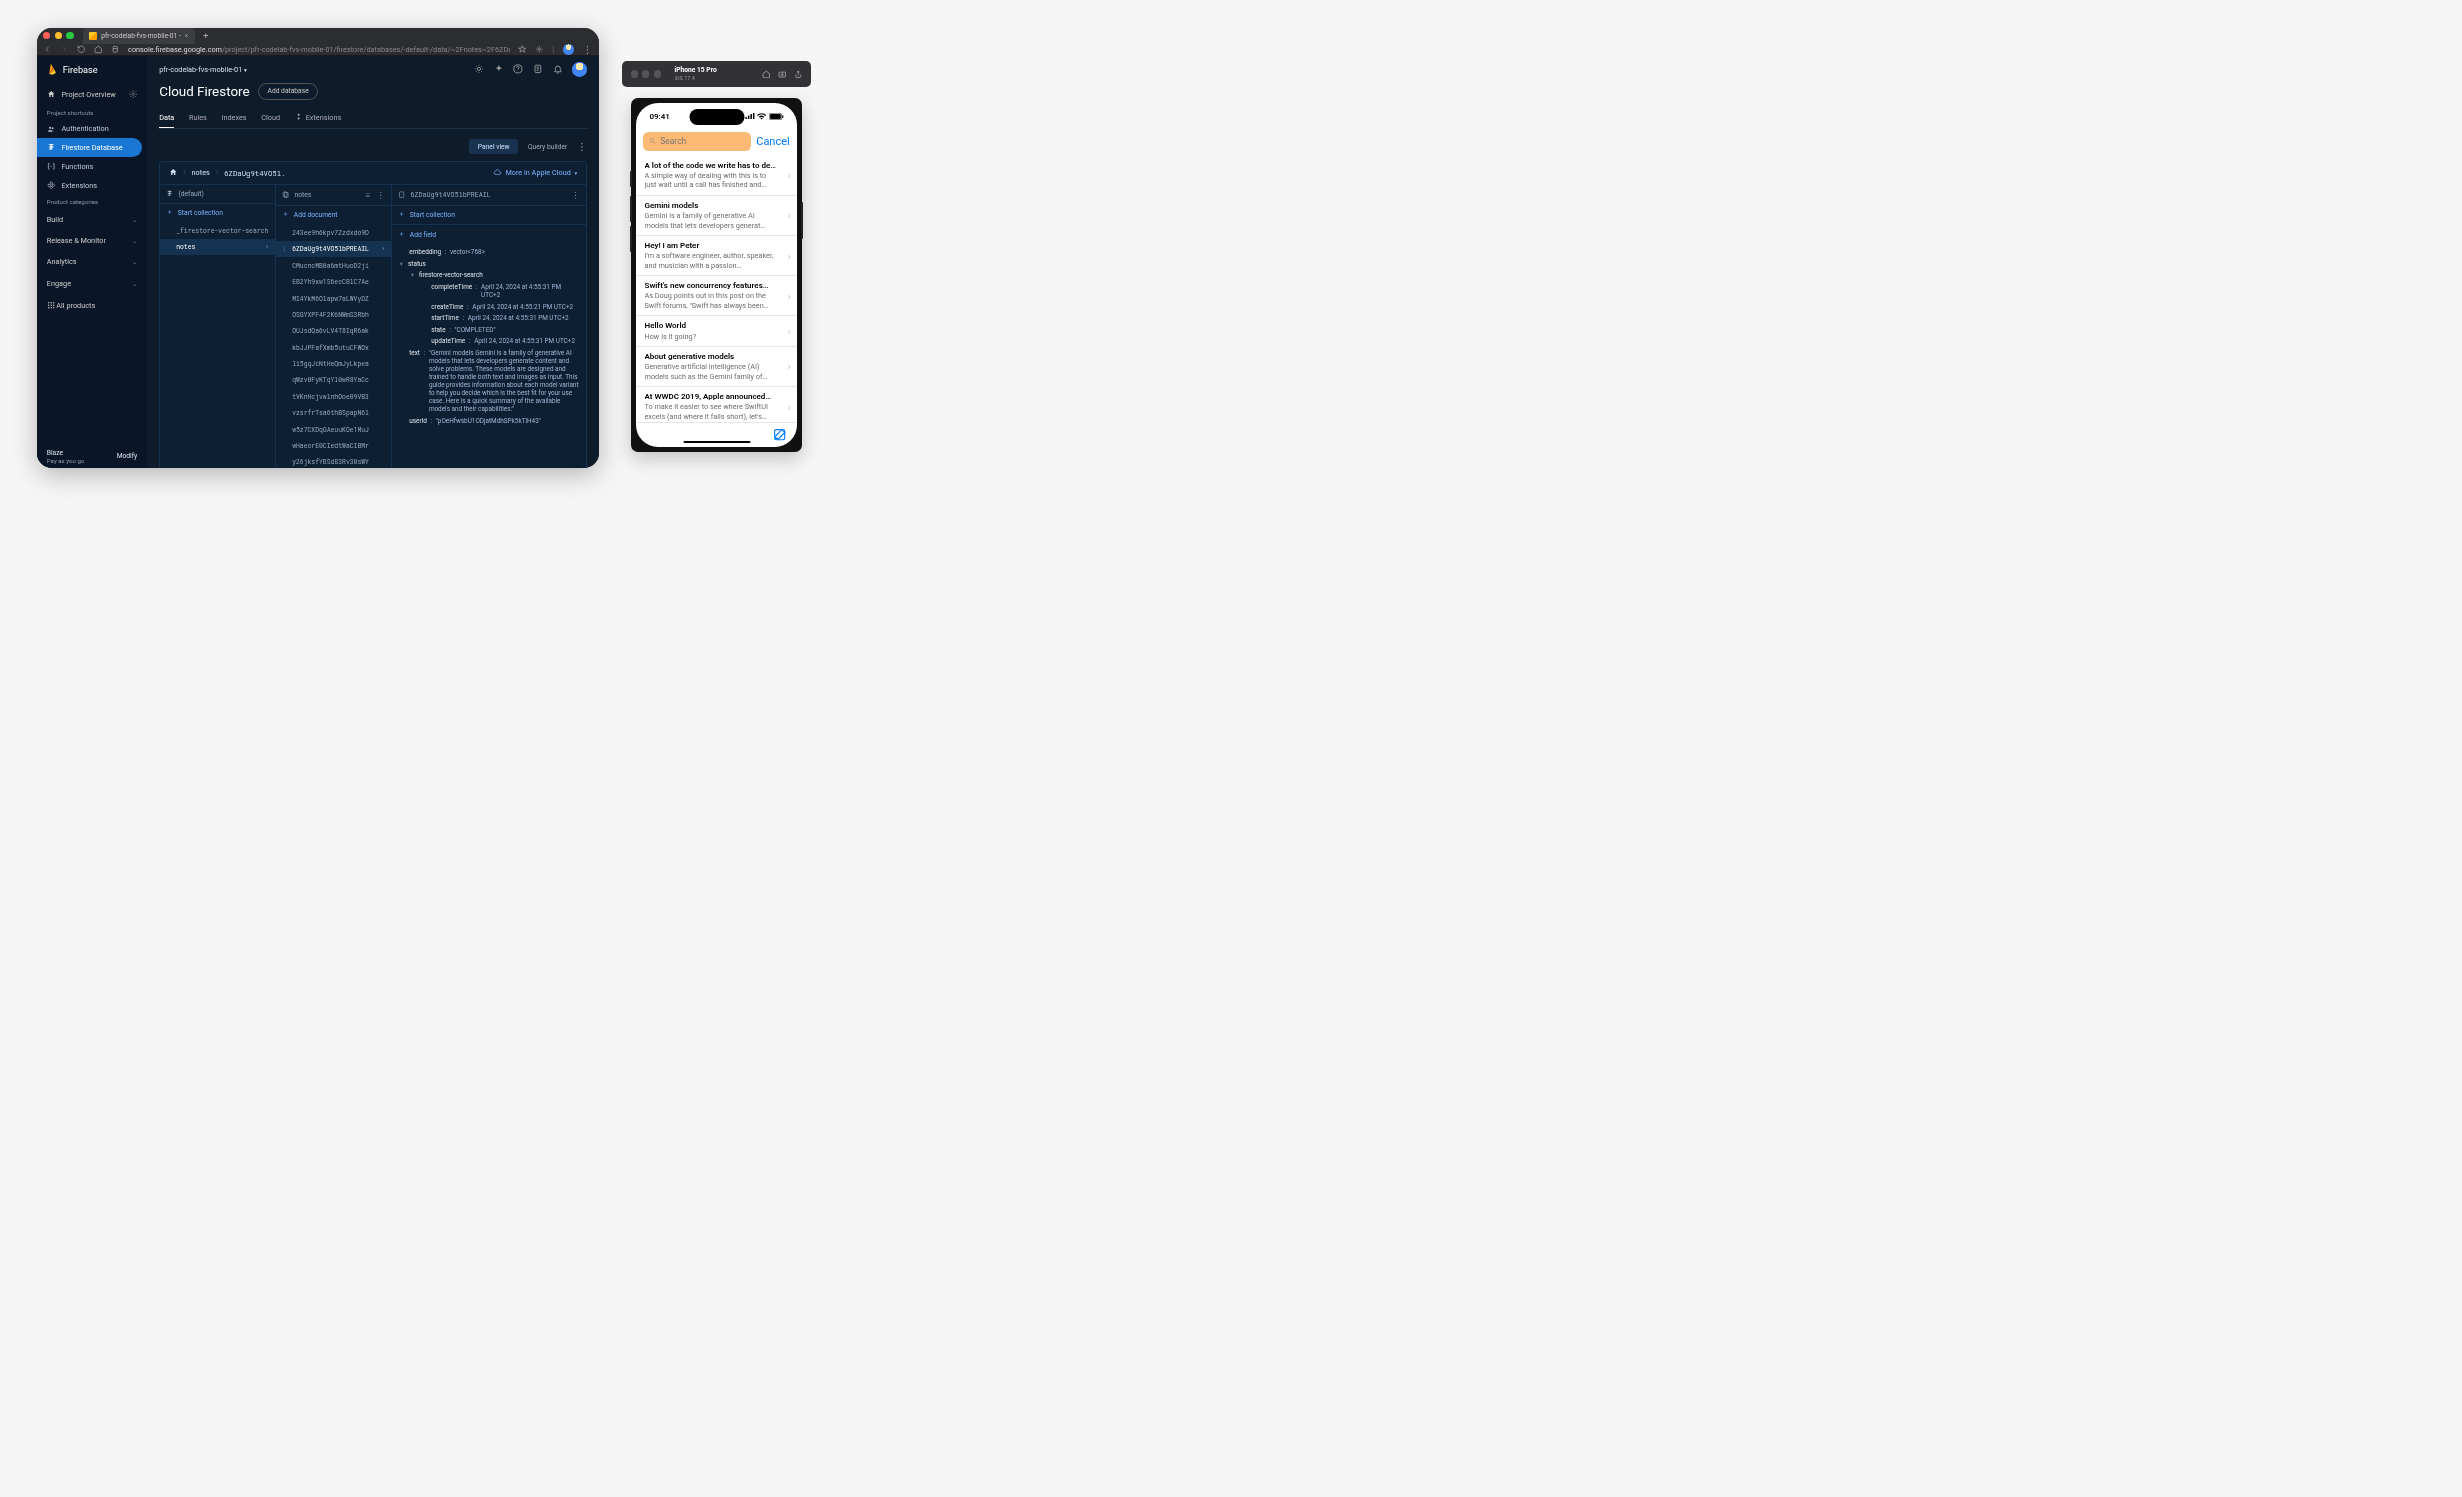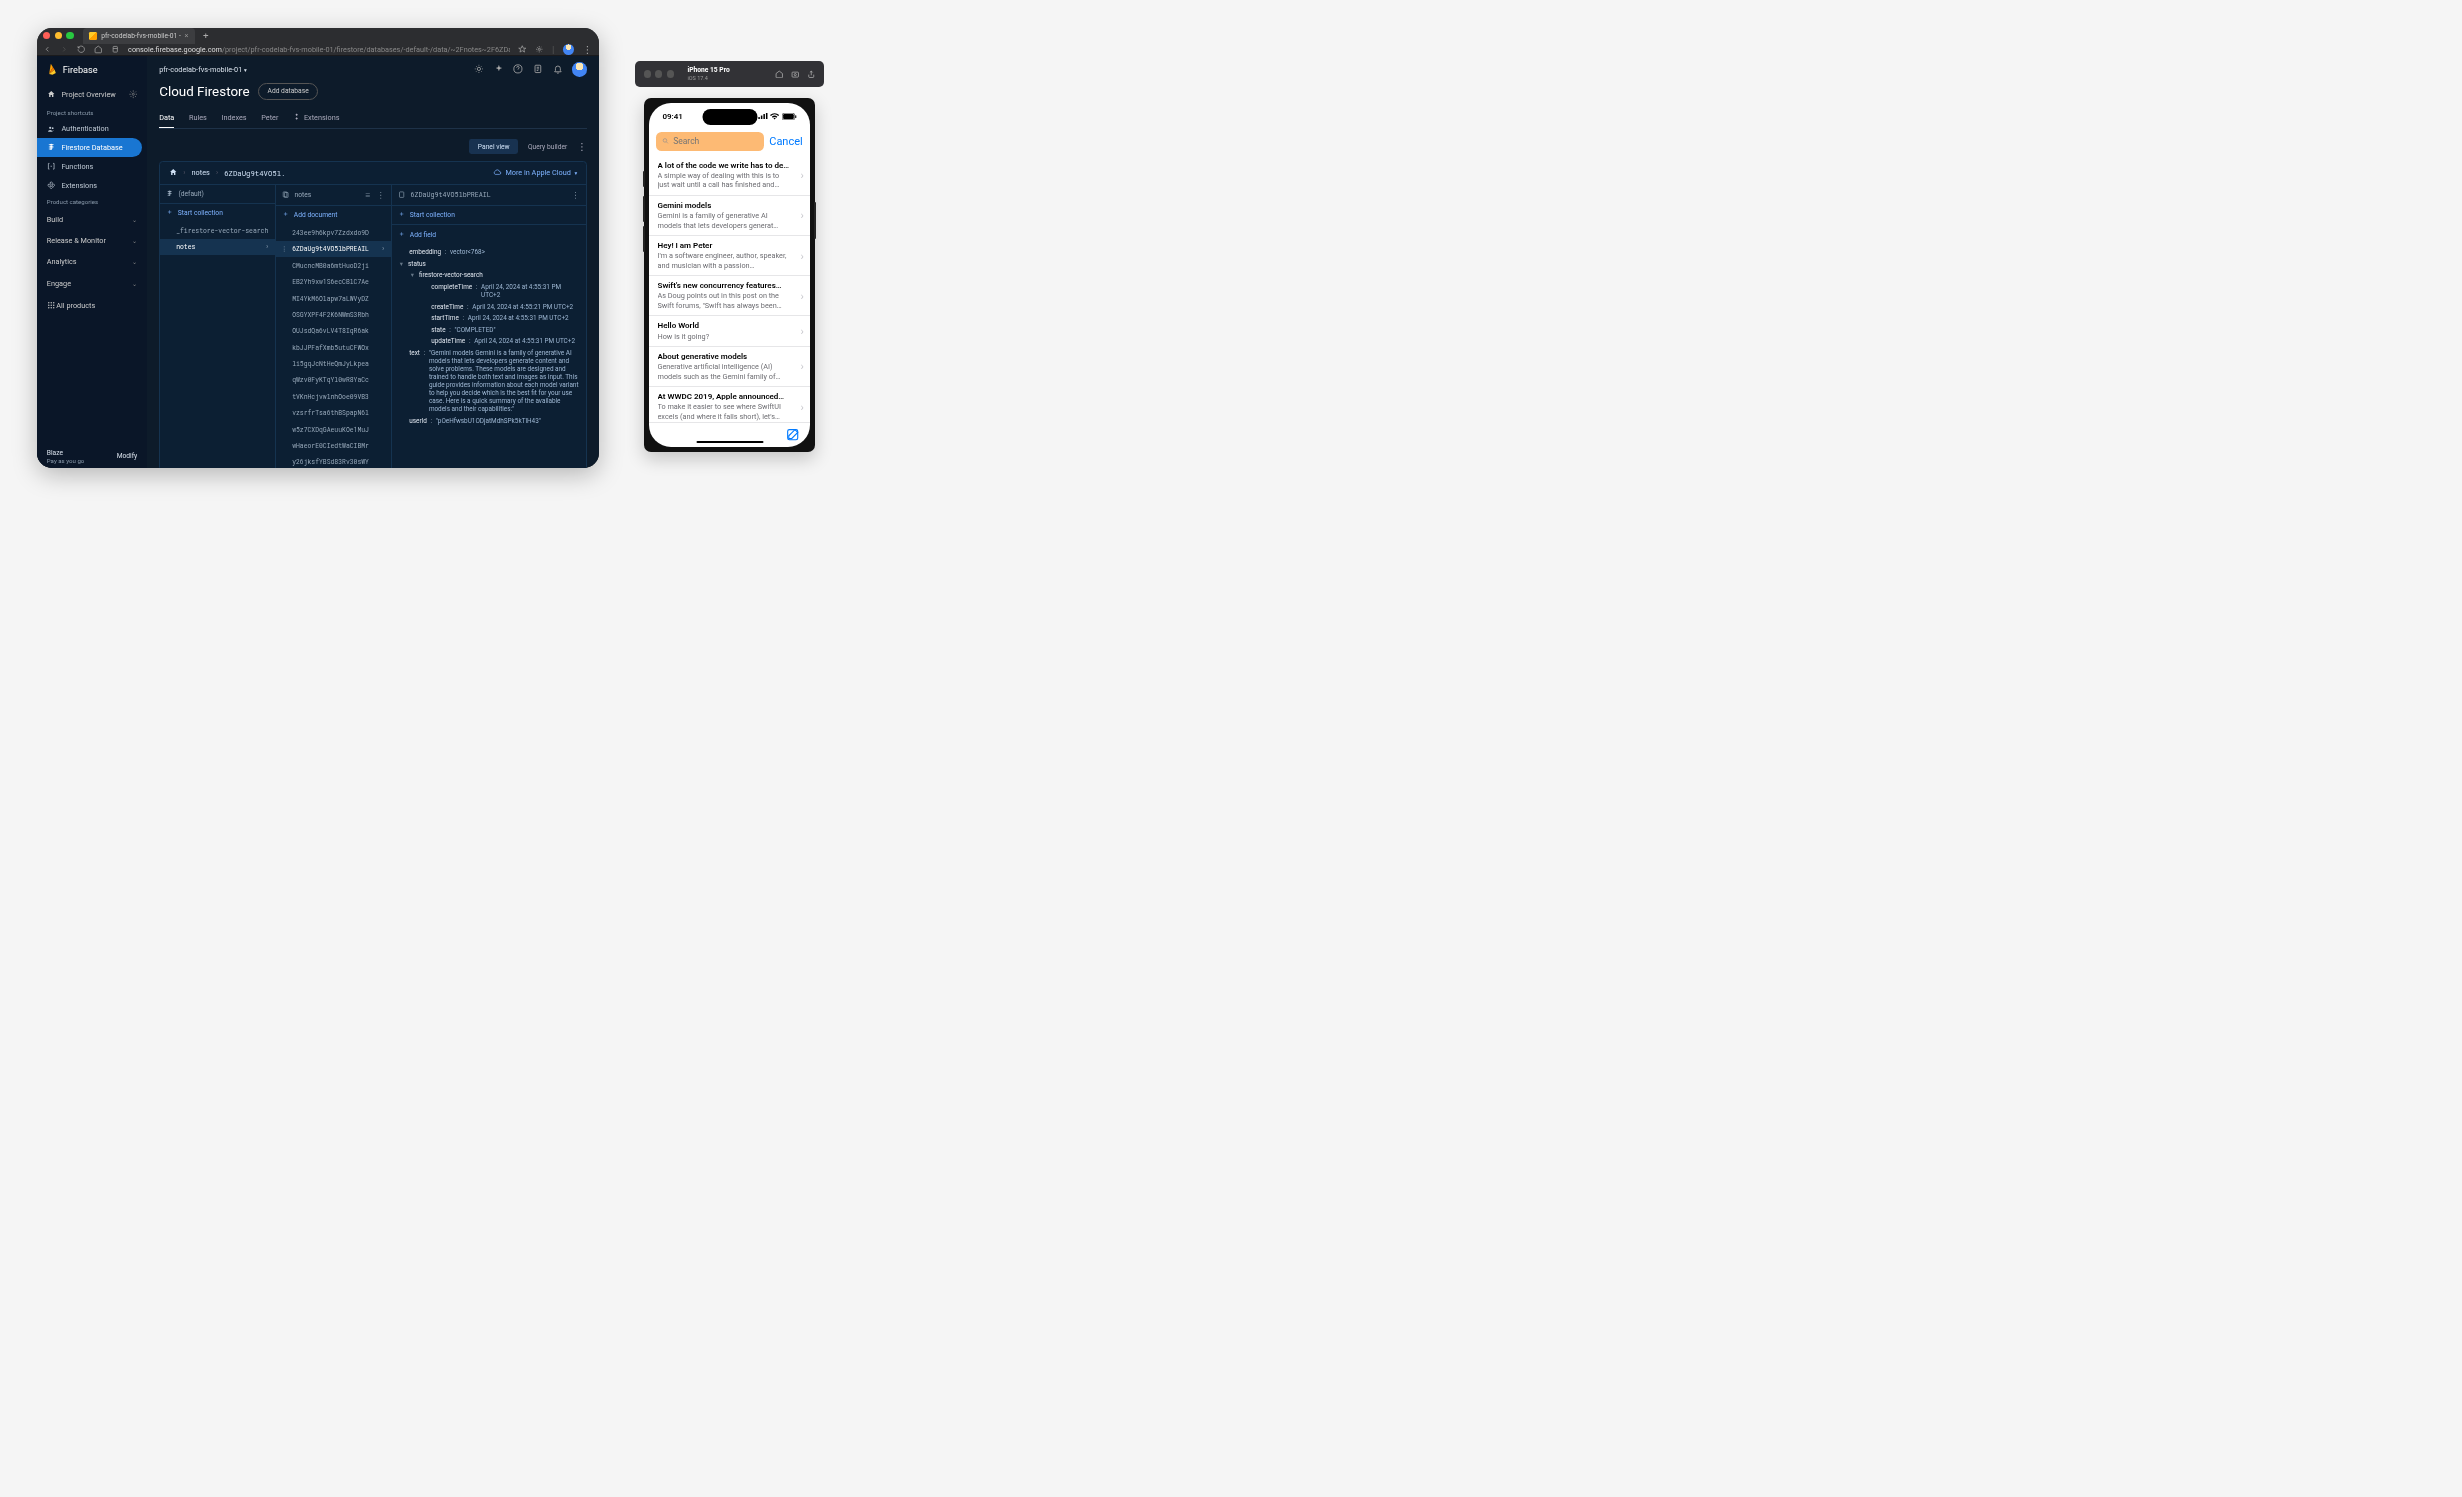--- a/index.html
+++ b/index.html
@@ -77,21 +77,21 @@
 .fields { flex: 1; overflow: auto; font-family: 'Roboto Mono', Menlo, monospace; font-size: 6.4px; padding: 2.4px 0; }
 .fline { padding: 1.8px 6.1px; color: #9ab; display: flex; gap: 3.7px; }
 .fkey { color: #e0e6ef; }
 .fval { color: #9fb8d4; }
 .fstr { color: #9fb8d4; }
 .caret { color: #678; width: 6.1px; text-align: center; }
 .ind1 { padding-left: 17px; } .ind3 { padding-left: 39px; }
 .locbar { padding: 4.9px 9.8px; font-size: 6.7px; color: #9ab; display: flex; gap: 4.9px; align-items: center; border-top: 0.6px solid #0a1626; }
 
 
-.simwin { position: absolute; left: 635px; top: 61px; width: 189px; }
+.simwin { position: absolute; left: 622px; top: 61px; width: 189px; }
 .simbar { background: #323236; border-radius: 4.9px; padding: 4.9px 8.5px; display: flex; align-items: center; color: #ccc; font-size: 6.7px; }
 .simbar .traffic span { background: #555; }
 .simtitle { margin-left: 8.5px; }
 .simtitle b { color: #fff; font-size: 6.7px; display: block; }
 .simtitle span { font-size: 5.5px; color: #999; }
 .simicons { margin-left: auto; display: flex; gap: 7.3px; color: #bbb; }
 .simicons svg { width: 8.5px; height: 8.5px; }
 
 .phone { margin: 11px auto 0; width: 171px; height: 354px; background: #111; border-radius: 7px; padding: 5px; position: relative; box-shadow: 0 6.1px 18.3px rgba(0,0,0,.2); }
 .btn-side { position:absolute; background:#222; border-radius:1.2px; }
@@ -286,21 +286,21 @@
           </div>
         </div>
         <div class="fbtitle">
           <h1>Cloud Firestore</h1>
           <button class="adddb">Add database</button>
         </div>
         <div class="fbtabs">
           <div class="fbtab on">Data</div>
           <div class="fbtab">Rules</div>
           <div class="fbtab">Indexes</div>
-          <div class="fbtab">Peter</div>
+          <div class="fbtab">Cloud</div>
           <div class="fbtab ext">
             <svg width="7.3" height="7.3" viewBox="0 0 24 24" fill="currentColor">
                 <path d="M12 2l4 4-4 4-4-4zM12 14l4 4-4 4-4-4z"></path>
               </svg>
             <span>Extensions</span>
           </div>
         </div>
       </div>
 
       <div class="fbdatawrap">

